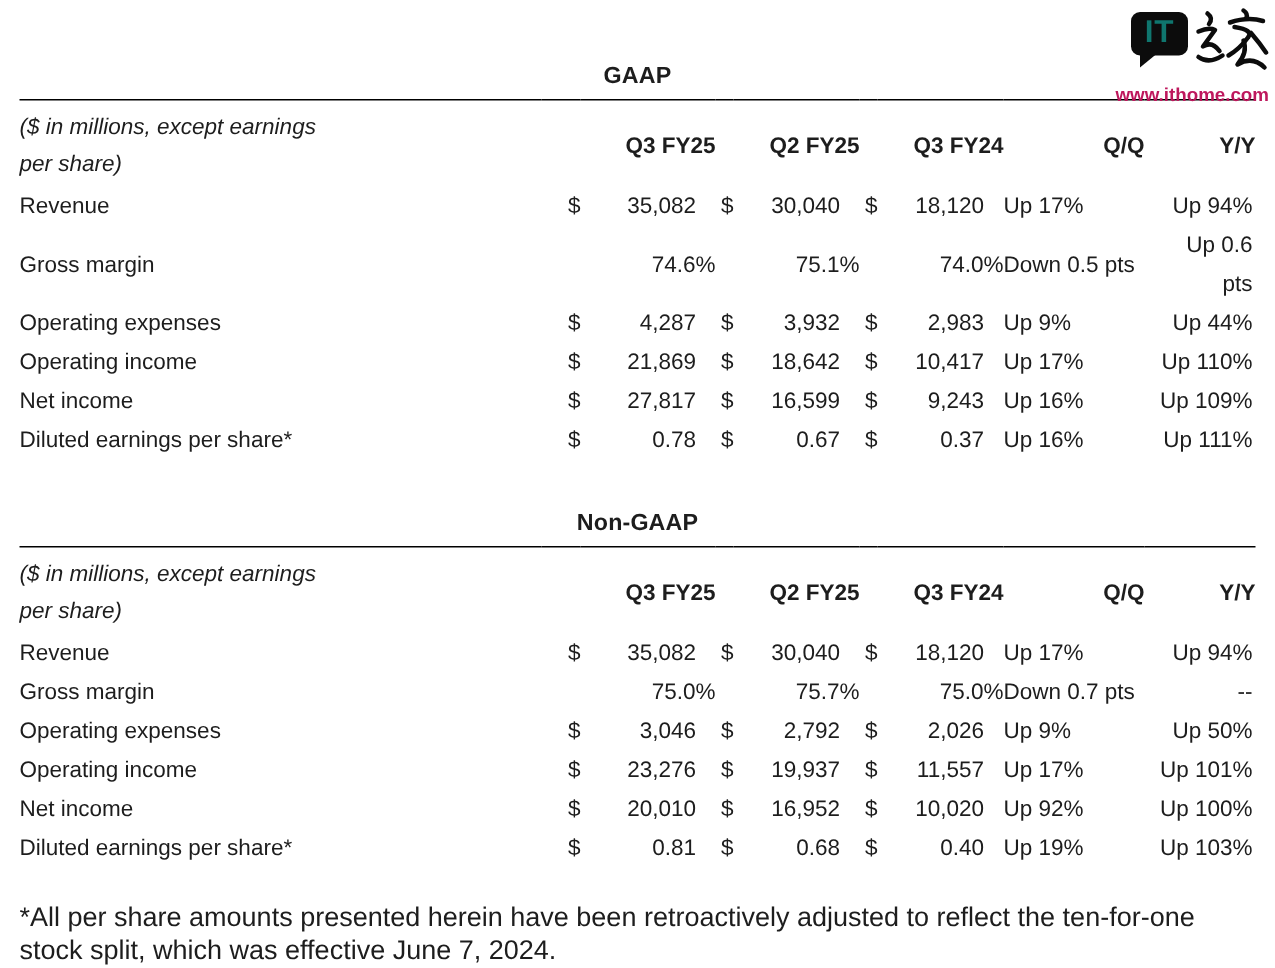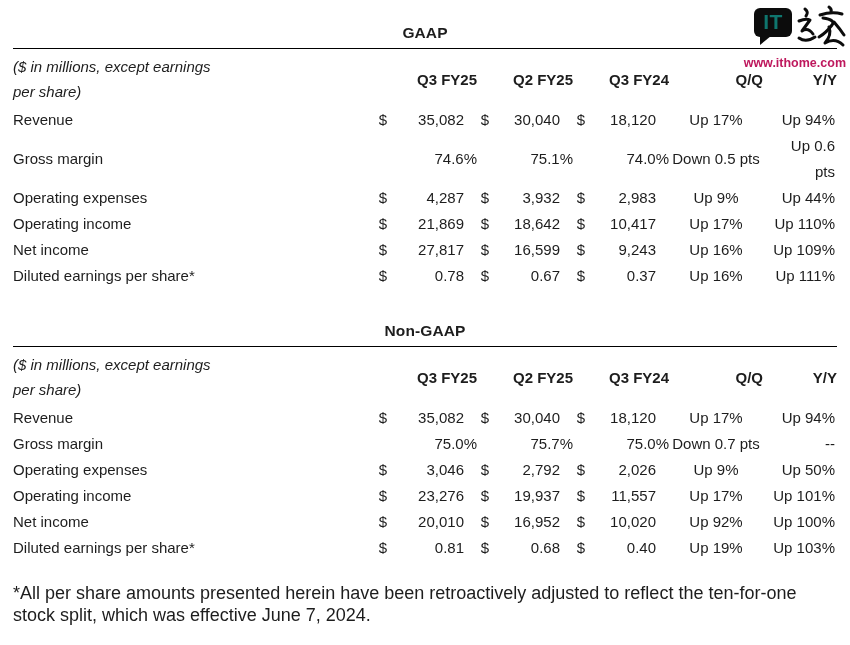--- a/index.html
+++ b/index.html
@@ -68,21 +68,21 @@
   }
   .wm-site {
     margin-top: 10px;
     font-size: 12.5px;
     font-weight: bold;
     color: #be185d;
     white-space: nowrap;
   }
   
   .section { width: 824px; }
-  .section-gaap { margin-top: 16px; }
+  .section-gaap { margin-top: 34px; }
   .section-nongaap { margin-top: 32px; }
   .section-title {
     text-align: center;
     font-weight: bold;
     font-size: 15.5px;
     line-height: 20px;
     margin-bottom: 5px;
     letter-spacing: 0.1px;
   }
   table.fin {
@@ -117,21 +117,21 @@
   tbody td {
     padding: 0;
     line-height: 26px;
     vertical-align: middle;
   }
   td.label  { text-align: left; }
   td.dollar { text-align: right; }
   td.val    { text-align: right; }
   td.val.num { padding-right: 13px; }
   td.val.pct { padding-right: 0; }
-  td.qq { text-align: center; white-space: nowrap; }
+  td.qq { text-align: left; white-space: nowrap; }
   td.yy { text-align: right; padding-left: 8px; padding-right: 2px; }
   
   .footnote {
     width: 824px;
     margin-top: 21px;
     font-size: 18px;
     line-height: 22px;
   }
 </style>
 </head>

